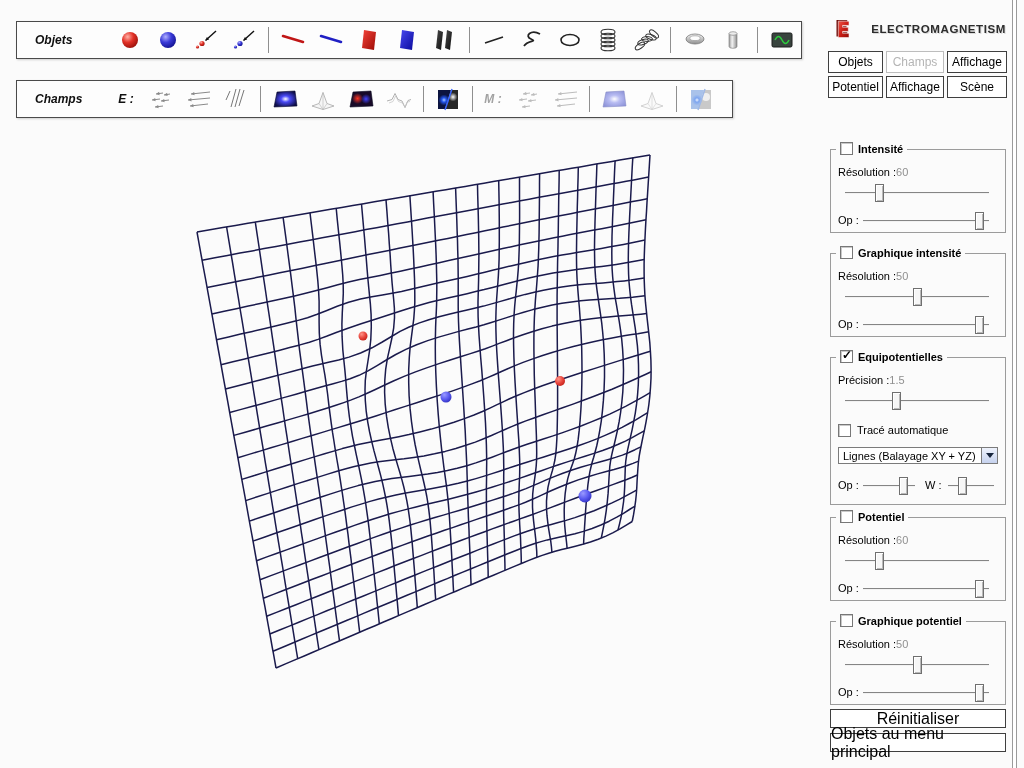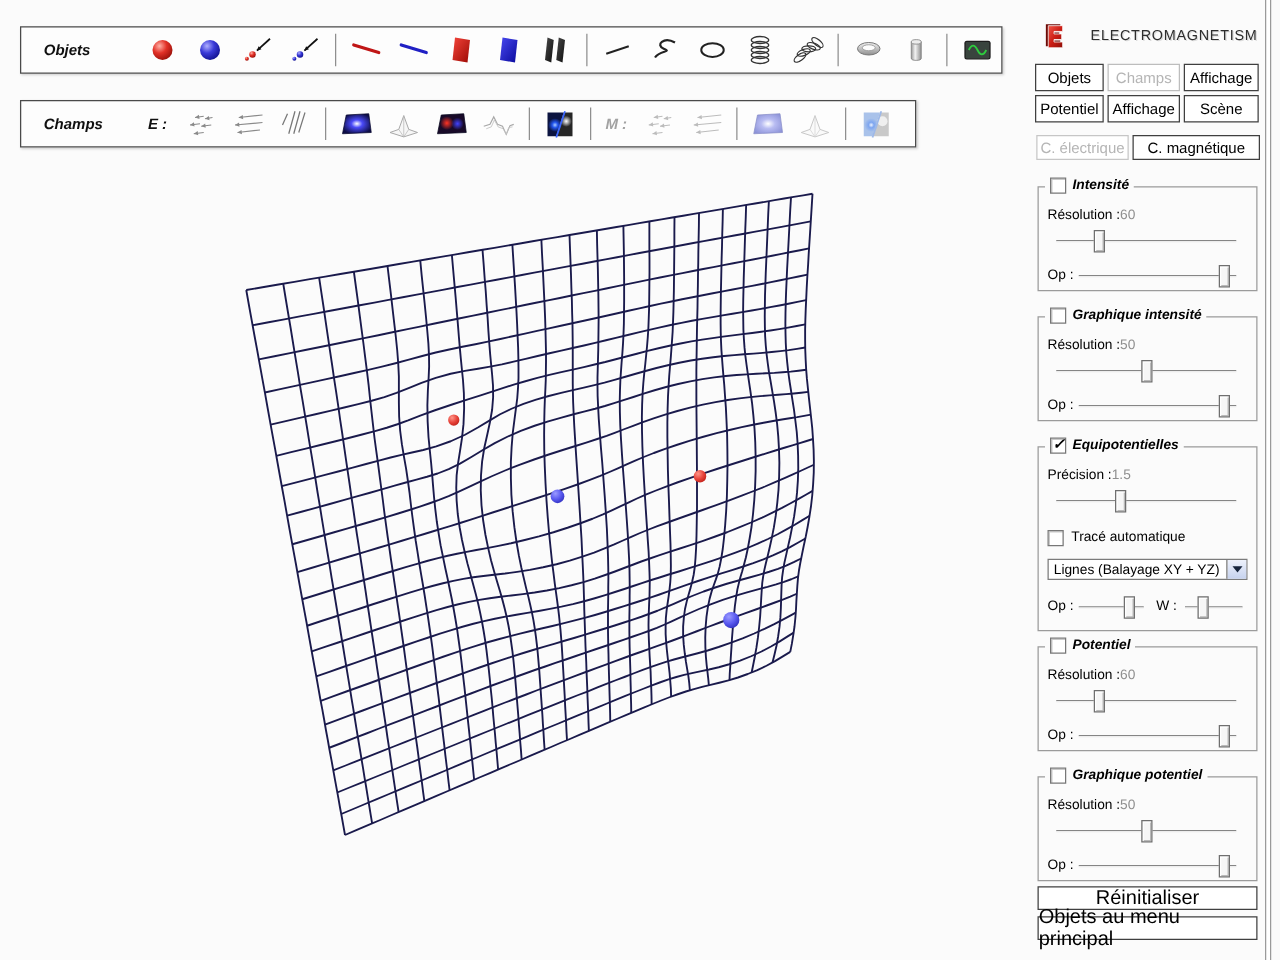--- a/index.html
+++ b/index.html
@@ -22,39 +22,39 @@
 
   
   #sim-canvas { position:absolute; left:0; top:0; z-index:1; }
 
   
   #sidebar { position:absolute; left:828px; top:0; width:182px; height:768px; z-index:6; }
   #separator { position:absolute; left:1012px; top:0; width:5px; height:768px;
     border-left:1px solid #9a9a9a; border-right:1px solid #9a9a9a; background:#ffffff; z-index:4; }
 
   #brand { position:absolute; left:6px; top:12px; width:172px; height:34px; display:flex; align-items:center; }
-  #brand-title { font-size:11.5px; font-weight:normal; letter-spacing:.6px; color:#2d2d2d;
+  #brand-title { font-size:11.5px; font-weight:bold; letter-spacing:.6px; color:#2d2d2d;
     text-shadow:1px 1px 0 #dcdcdc; margin-left:20px; }
 
   .nav-grid { position:absolute; left:0; top:51px; width:179px; display:grid;
     grid-template-columns:55px 58px 60px; grid-auto-rows:22px; gap:3px; }
   .nav-btn { background:#ffffff; border:1px solid #3f3f3f; font-size:12px; color:#000;
     display:flex; align-items:center; justify-content:center; cursor:pointer; }
   .nav-btn.disabled { border-color:#bdbdbd; color:#b5b5b5; cursor:default; }
 
   .tab-row { position:absolute; left:1px; top:108px; width:179px; display:flex; gap:3px; }
   .tab-btn { height:20px; background:#fff; border:1px solid #3f3f3f; font-size:12px;
     display:flex; align-items:center; justify-content:center; cursor:pointer; }
   .tab-btn.disabled { border-color:#c6c6c6; color:#b5b5b5; cursor:default; }
   #tab-electric { width:74px; }
   #tab-magnetic { width:102px; }
 
   .panel { position:absolute; left:2px; width:176px; border:1px solid #9b9b9b; background:transparent; }
   .panel-legend { position:absolute; left:5px; top:-8px; background:#fbfbfb; padding:0 4px;
-    display:flex; align-items:flex-start; gap:5px;font-style:italic; }
+    display:flex; align-items:flex-end; gap:5px; }
   .panel-title { font-size:11px; font-weight:bold; color:#000; white-space:nowrap; }
   .cbx { width:13px; height:13px; background:#fff; border:1px solid #777;
     box-shadow:inset 1px 1px 0 #c9c9c9; position:relative; cursor:pointer; flex:0 0 auto; }
   .cbx .mark { position:absolute; left:1px; top:-3px; font-size:12px; font-weight:bold; color:#000; }
 
   .p-row { position:absolute; left:7px; right:7px; height:14px; font-size:11px; color:#000; display:flex; }
   .p-value { color:#8f8f8f; margin-left:0; }
   .slider { position:absolute; height:18px; }
   .slider .track { position:absolute; left:0; right:0; top:8px; height:0;
     border-top:1px solid #858585; border-bottom:1px solid #f2f2f2; }
@@ -500,24 +500,20 @@
     <span id="brand-title">ELECTROMAGNETISM</span>
   </div>
   <div class="nav-grid" id="nav-grid">
       <div class="nav-btn">Objets</div>
       <div class="nav-btn disabled">Champs</div>
       <div class="nav-btn">Affichage</div>
       <div class="nav-btn">Potentiel</div>
       <div class="nav-btn">Affichage</div>
       <div class="nav-btn">Scène</div>
     </div>
-  <div class="tab-row">
-    <div class="tab-btn disabled" id="tab-electric">C. électrique</div>
-    <div class="tab-btn" id="tab-magnetic">C. magnétique</div>
-  </div>
   <div id="panels-host">
       <div class="panel" style="top: 149px; height: 84px;">
         <div class="panel-legend">
           <span class="cbx"></span>
           <span class="panel-title">Intensité</span>
         </div>
         <div class="p-row" style="top: 16px;">
           <span>Résolution :</span>
           <span class="p-value">60</span>
         </div>

